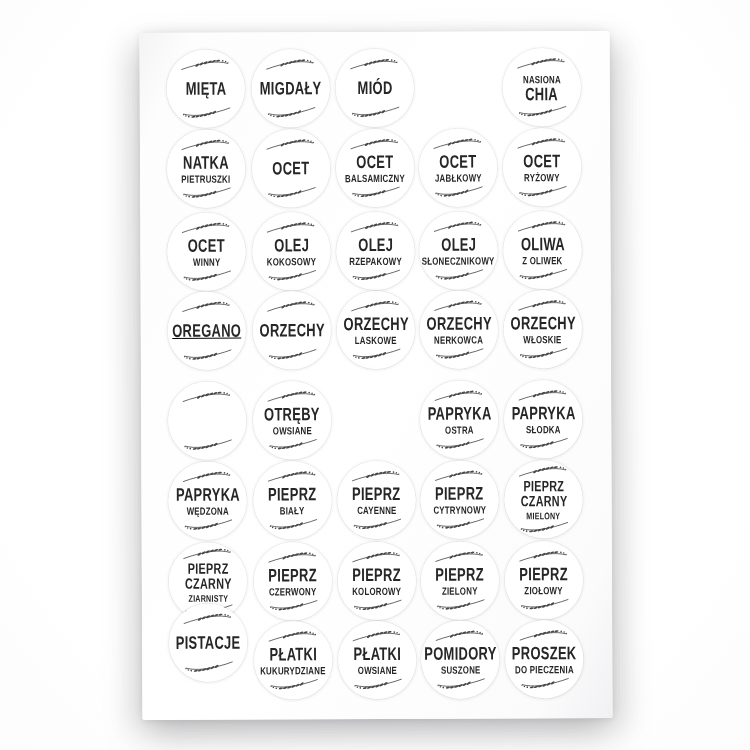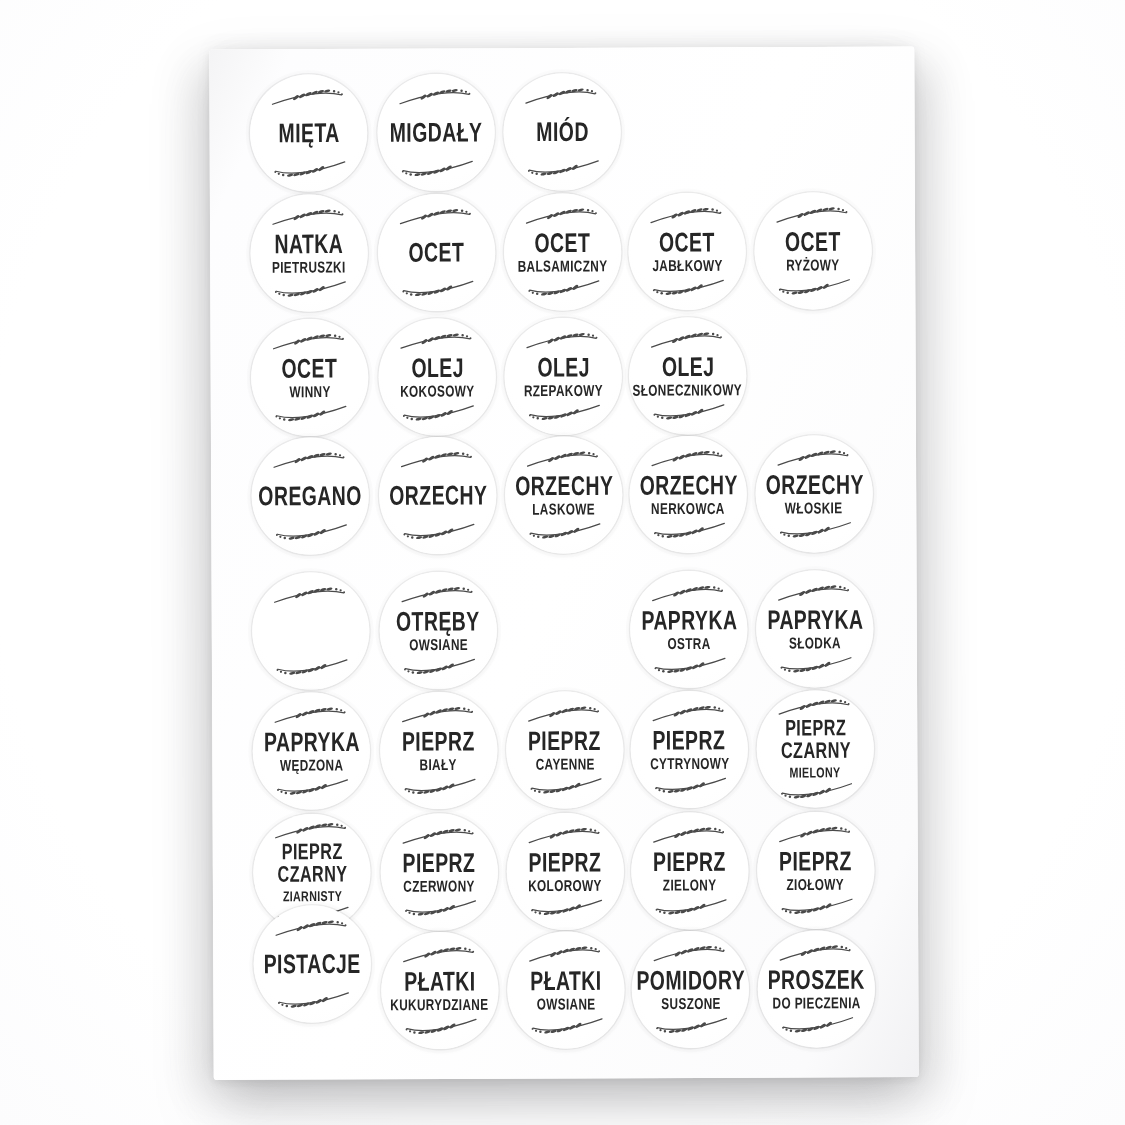--- a/index.html
+++ b/index.html
@@ -100,20 +100,32 @@
     <svg class="orn top" viewBox="0 0 60 18">
           <use href="#sprig"></use>
         </svg>
     <div class="txt">
           <div class="line lg">MIGDAŁY</div>
         </div>
     <svg class="orn bot" viewBox="0 0 60 18">
           <use href="#sprig"></use>
         </svg>
   </div>
+      <div class="sticker" style="left: 363px; top: 17px;">
+    <svg class="orn top" viewBox="0 0 60 18">
+          <use href="#sprig"></use>
+        </svg>
+    <div class="txt">
+          <div class="line sm">NASIONA</div>
+          <div class="line lg">CHIA</div>
+        </div>
+    <svg class="orn bot" viewBox="0 0 60 18">
+          <use href="#sprig"></use>
+        </svg>
+  </div>
       <div class="sticker" style="left: 27px; top: 97px;">
     <svg class="orn top" viewBox="0 0 60 18">
           <use href="#sprig"></use>
         </svg>
     <div class="txt">
           <div class="line lg">NATKA</div>
           <div class="line sm">PIETRUSZKI</div>
         </div>
     <svg class="orn bot" viewBox="0 0 60 18">
           <use href="#sprig"></use>
@@ -207,21 +219,33 @@
           <use href="#sprig"></use>
         </svg>
     <div class="txt">
           <div class="line lg">OLEJ</div>
           <div class="line sm">SŁONECZNIKOWY</div>
         </div>
     <svg class="orn bot" viewBox="0 0 60 18">
           <use href="#sprig"></use>
         </svg>
   </div>
-      <div class="sticker" style="left: 27px; top: 259px;">
+      <div class="sticker" style="left: 363px; top: 180px;">
+    <svg class="orn top" viewBox="0 0 60 18">
+          <use href="#sprig"></use>
+        </svg>
+    <div class="txt">
+          <div class="line lg">OLIWA</div>
+          <div class="line sm">Z OLIWEK</div>
+        </div>
+    <svg class="orn bot" viewBox="0 0 60 18">
+          <use href="#sprig"></use>
+        </svg>
+  </div>
+      <div class="sticker" style="left: 27px; top: 259px; text-decoration: underline;">
     <svg class="orn top" viewBox="0 0 60 18">
           <use href="#sprig"></use>
         </svg>
     <div class="txt">
           <div class="line lg">OREGANO</div>
         </div>
     <svg class="orn bot" viewBox="0 0 60 18">
           <use href="#sprig"></use>
         </svg>
   </div>

